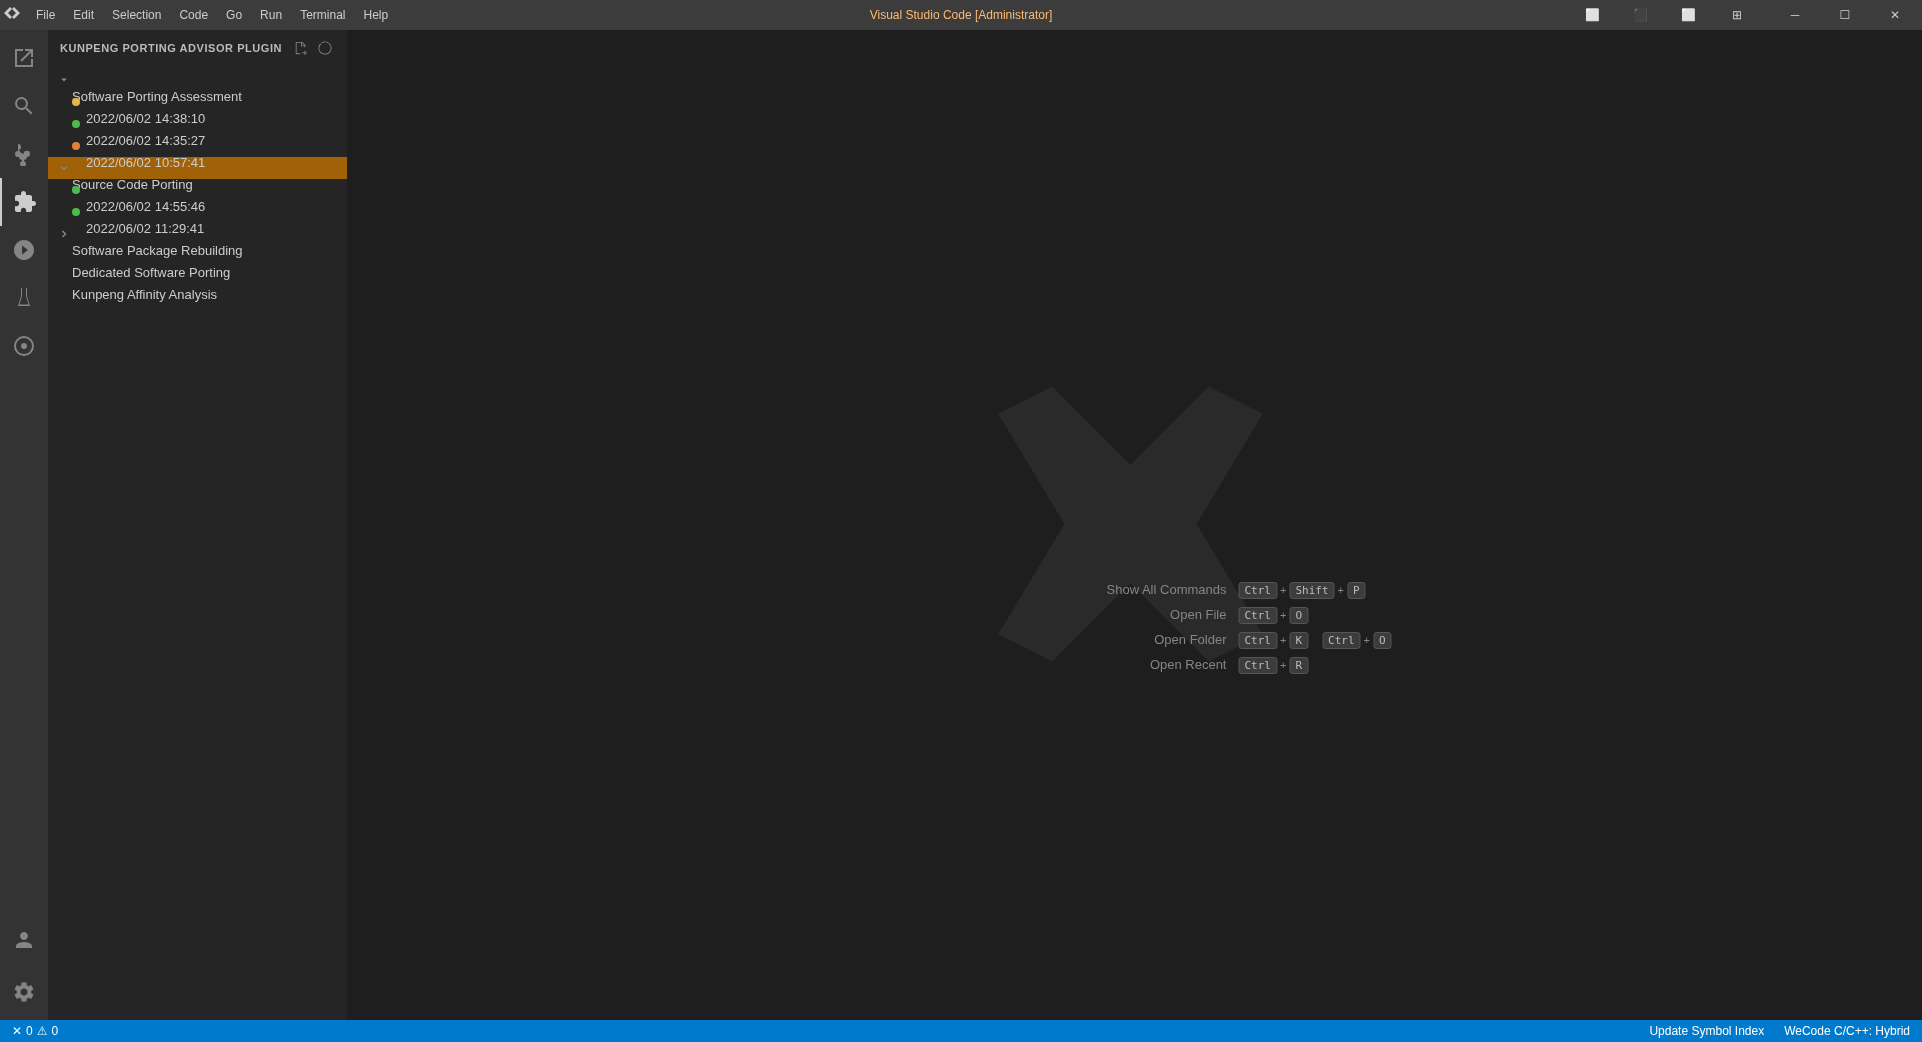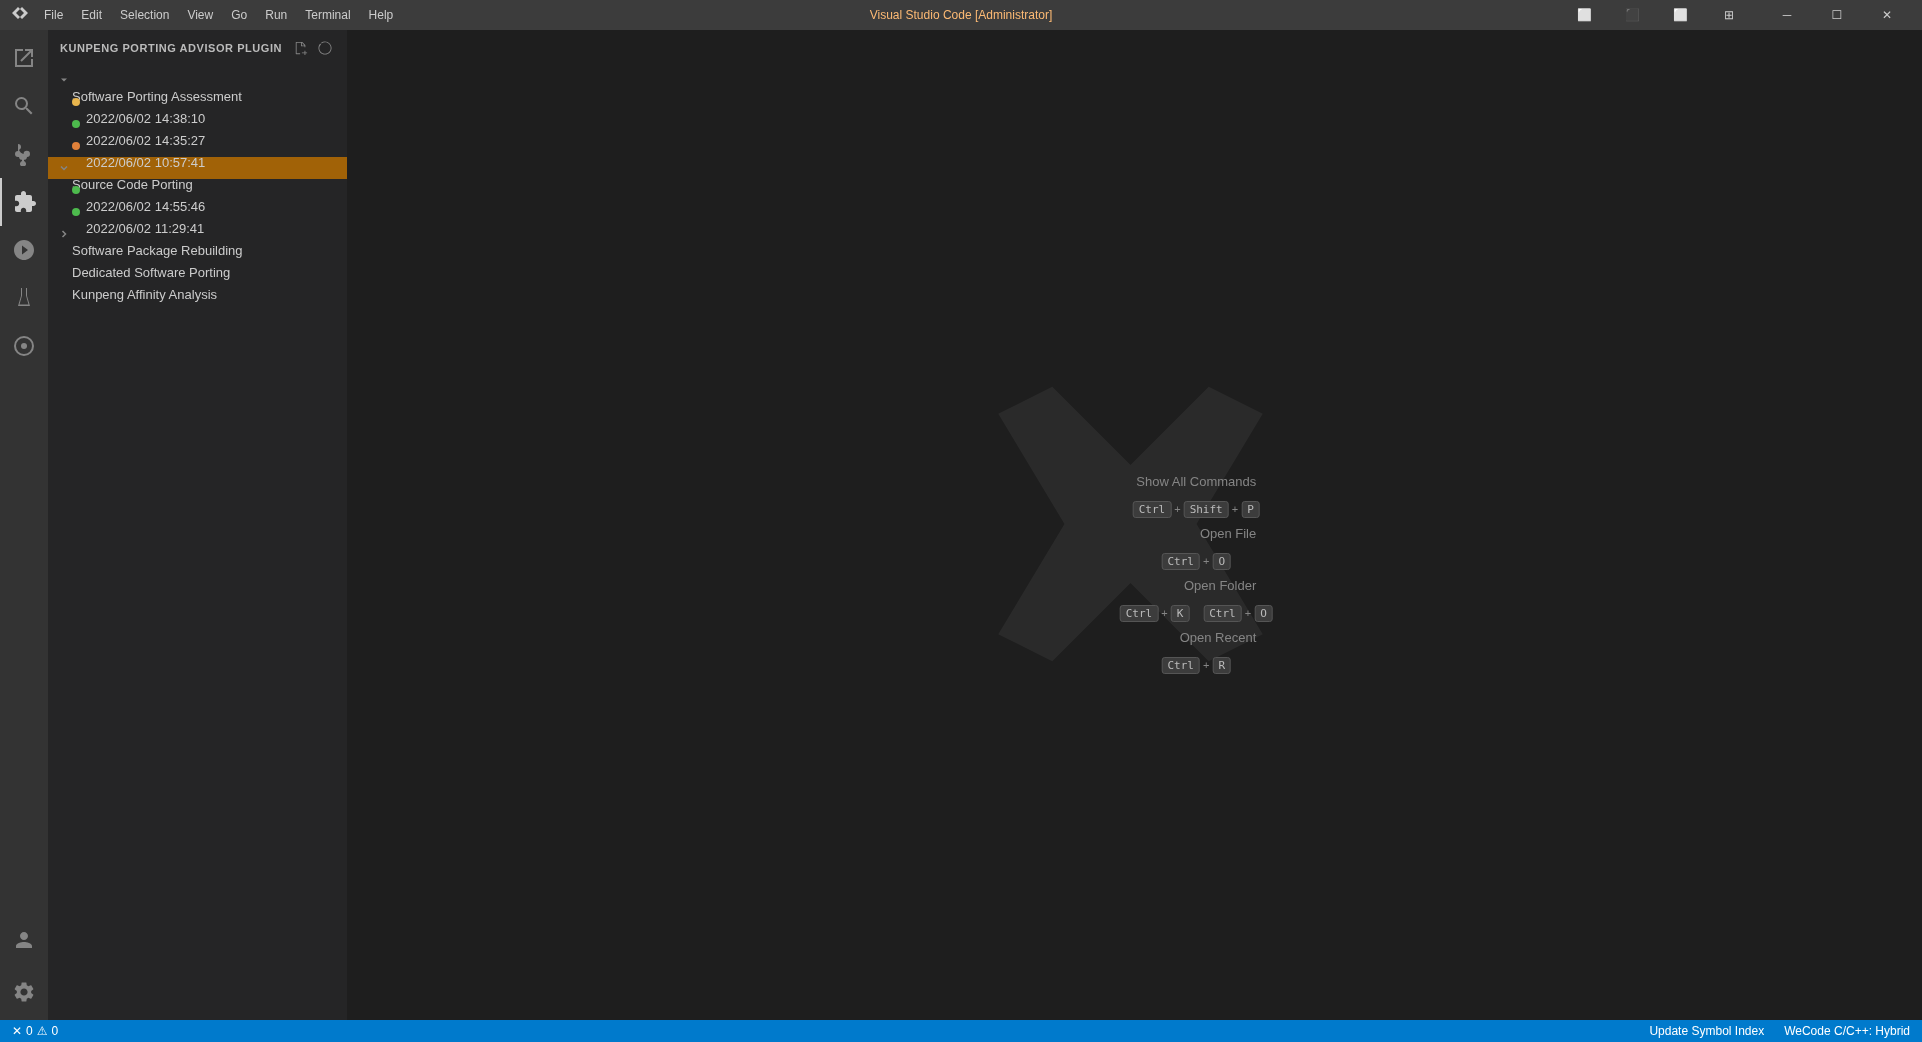--- a/index.html
+++ b/index.html
@@ -15,21 +15,21 @@
       flex-direction: column;
     }
 
     
     .title-bar {
       height: 30px;
       background: #3c3c3c;
       display: flex;
       align-items: center;
       justify-content: space-between;
-      padding: 0 12px;
+      padding: 0 4px;
       flex-shrink: 0;
       user-select: none;
     }
     .title-bar-left {
       display: flex;
       align-items: center;
       gap: 8px;
     }
     .title-bar-icon {
       width: 16px;
@@ -226,25 +226,24 @@
       position: absolute;
       bottom: 35%;
       left: 50%;
       transform: translateX(-10%);
       display: flex;
       flex-direction: column;
       gap: 8px;
     }
     .shortcut-row {
       display: flex;
-      align-items: center;
+      align-items: flex-start;
       gap: 12px;
       color: #858585;
       font-size: 13px;
-      flex-direction: column;
     }
     .shortcut-label {
       text-align: right;
       min-width: 120px;
       color: #858585;
     }
     .kbd-group {
       display: flex;
       align-items: center;
       gap: 3px;
@@ -306,21 +305,21 @@
 
 <div class="title-bar">
   <div class="title-bar-left">
     <svg class="title-bar-icon" viewBox="0 0 16 16" fill="#cccccc">
       <path d="M0 6l6-6 2 2-4 4 4 4-2 2L0 6zm16 0l-6-6-2 2 4 4-4 4 2 2 6-6z"></path>
     </svg>
     <div class="title-bar-menus">
       <div class="menu-item">File</div>
       <div class="menu-item">Edit</div>
       <div class="menu-item">Selection</div>
-      <div class="menu-item">View</div>
+      <div class="menu-item">Code</div>
       <div class="menu-item">Go</div>
       <div class="menu-item">Run</div>
       <div class="menu-item">Terminal</div>
       <div class="menu-item">Help</div>
     </div>
   </div>
   <div class="title-bar-center">Visual Studio Code [Administrator]</div>
   <div class="title-bar-right">
 
     <div style="display:flex;align-items:center;gap:2px;margin-right:8px;">

